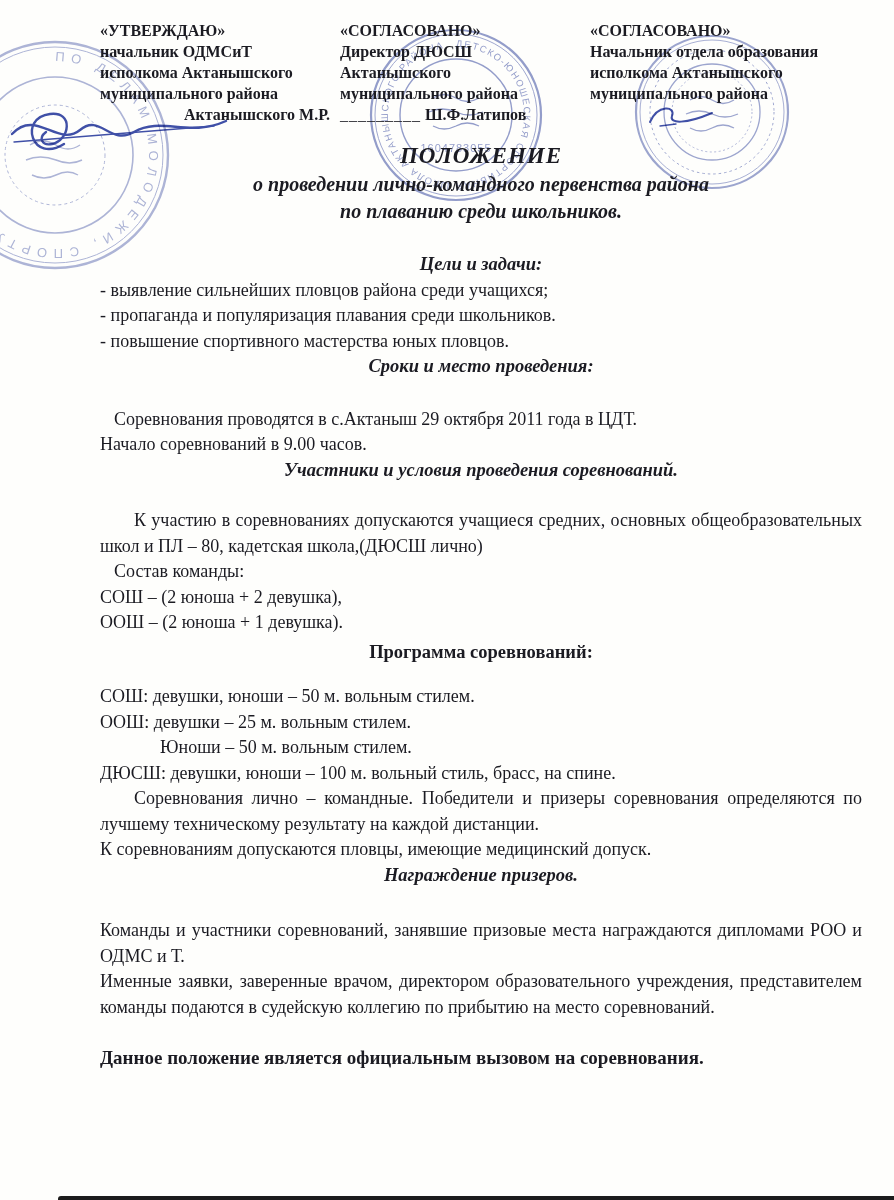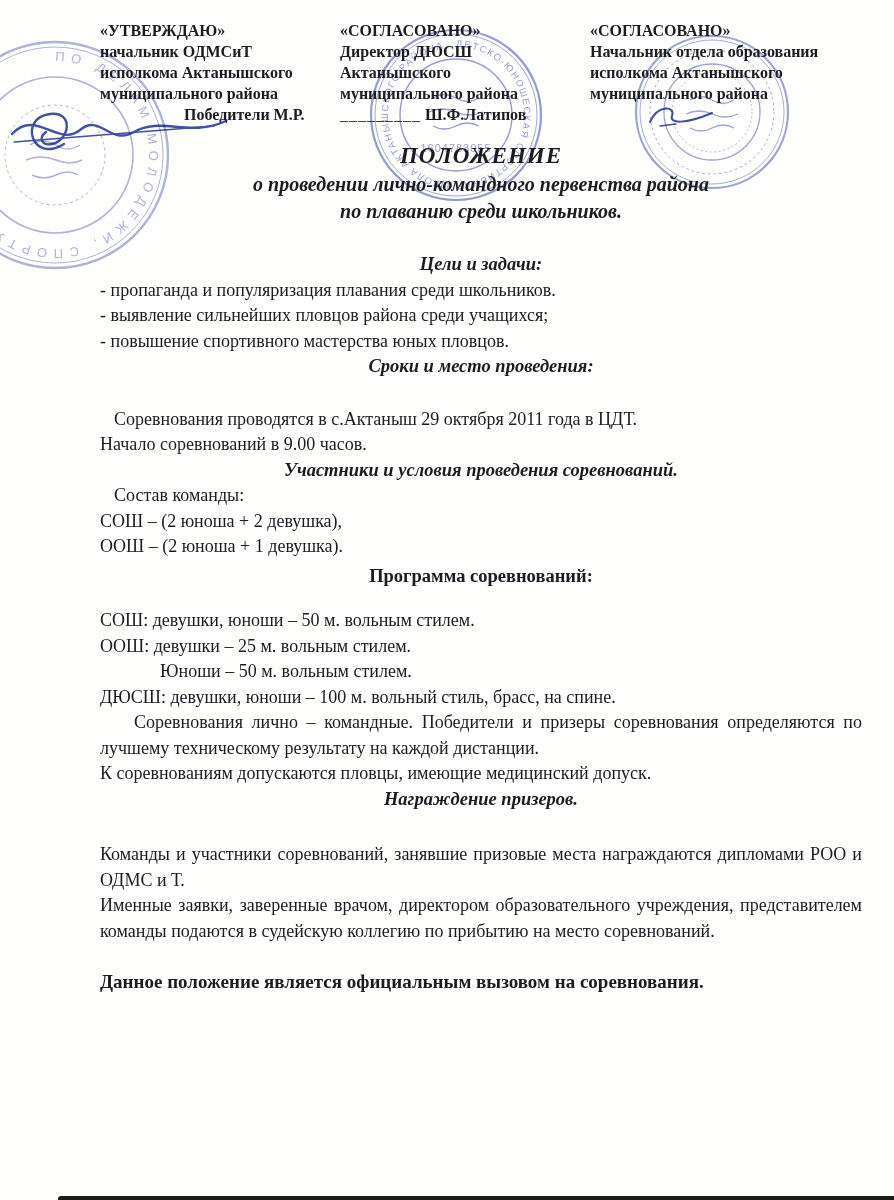--- a/index.html
+++ b/index.html
@@ -137,21 +137,21 @@
   </svg>
 
   <div class="content">
 
     <div class="header">
       <div class="hcol-1">
         <div>«УТВЕРЖДАЮ»</div>
         <div>начальник ОДМСиТ</div>
         <div>исполкома Актанышского</div>
         <div>муниципального района</div>
-        <div class="signer">Победители М.Р.</div>
+        <div class="signer">Актанышского М.Р.</div>
       </div>
       <div class="hcol-2">
         <div>«СОГЛАСОВАНО»</div>
         <div>Директор ДЮСШ</div>
         <div>Актанышского</div>
         <div>муниципального района</div>
         <div class="sign-row">
           <span class="sign-line">_________</span>
           <span>Ш.Ф.Латипов</span>
         </div>
@@ -166,29 +166,30 @@
 
     <div class="title-block">
       <div class="title-main">ПОЛОЖЕНИЕ</div>
       <div class="title-sub">о проведении лично-командного первенства района</div>
       <div class="title-sub">по плаванию среди школьников.</div>
     </div>
 
     <div class="body-text">
 
       <div class="sec-heading mt-goals">Цели и задачи:</div>
+      <div class="p">- выявление сильнейших пловцов района среди учащихся;</div>
       <div class="p">- пропаганда и популяризация плавания среди школьников.</div>
-      <div class="p">- выявление сильнейших пловцов района среди учащихся;</div>
       <div class="p">- повышение спортивного мастерства юных пловцов.</div>
 
       <div class="sec-heading">Сроки и место проведения:</div>
       <div class="p ind-sm mt-dates-p">Соревнования проводятся в с.Актаныш 29 октября 2011 года в ЦДТ.</div>
       <div class="p">Начало соревнований в 9.00 часов.</div>
 
       <div class="sec-heading">Участники и условия проведения соревнований.</div>
+      <div class="p just ind-lg mt-part-p">К участию в соревнованиях допускаются учащиеся средних, основных общеобразовательных школ и ПЛ – 80, кадетская школа,(ДЮСШ лично)</div>
       <div class="p ind-sm">Состав команды:</div>
       <div class="p">СОШ – (2 юноша + 2 девушка),</div>
       <div class="p">ООШ – (2 юноша + 1 девушка).</div>
 
       <div class="sec-heading upright mt-prog-h">Программа соревнований:</div>
       <div class="p mt-prog-l">СОШ: девушки, юноши – 50 м. вольным стилем.</div>
       <div class="p">ООШ: девушки – 25 м. вольным стилем.</div>
       <div class="p ind-line">Юноши – 50 м.  вольным стилем.</div>
       <div class="p">ДЮСШ: девушки, юноши – 100 м. вольный стиль, брасс, на спине.</div>
       <div class="p just ind-lg">Соревнования лично – командные. Победители и призеры соревнования определяются по лучшему техническому результату на каждой дистанции.</div>

